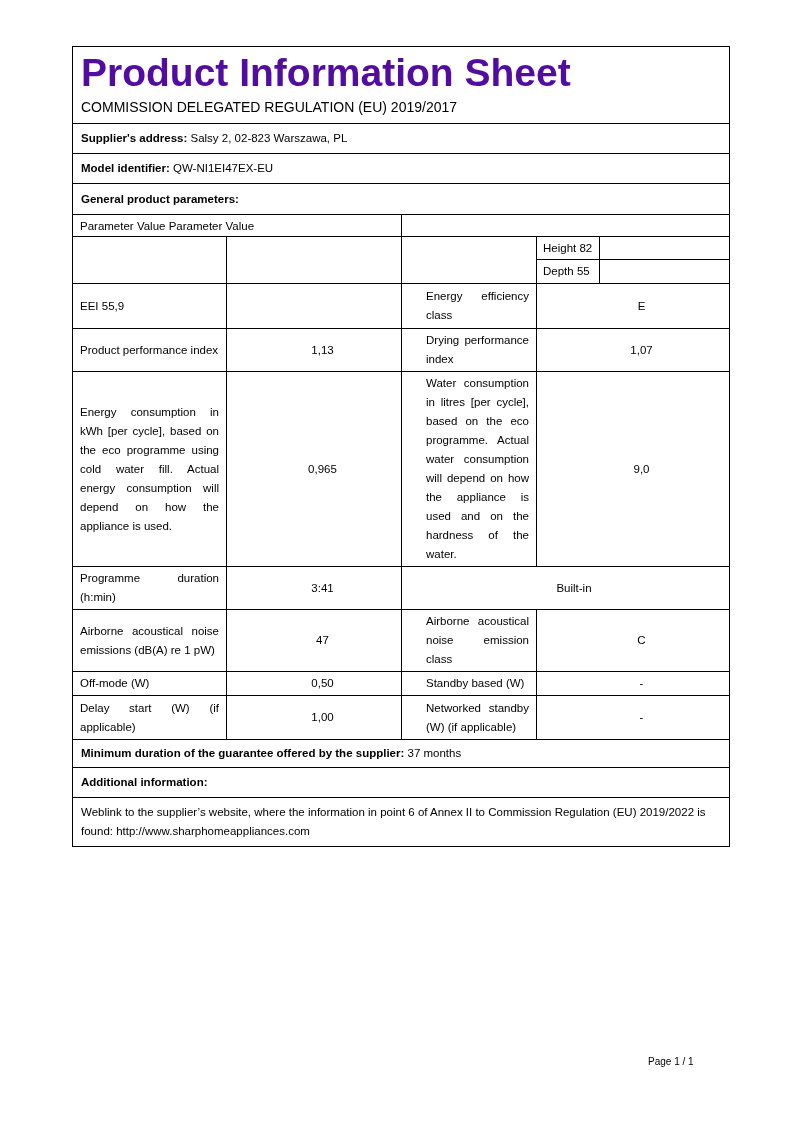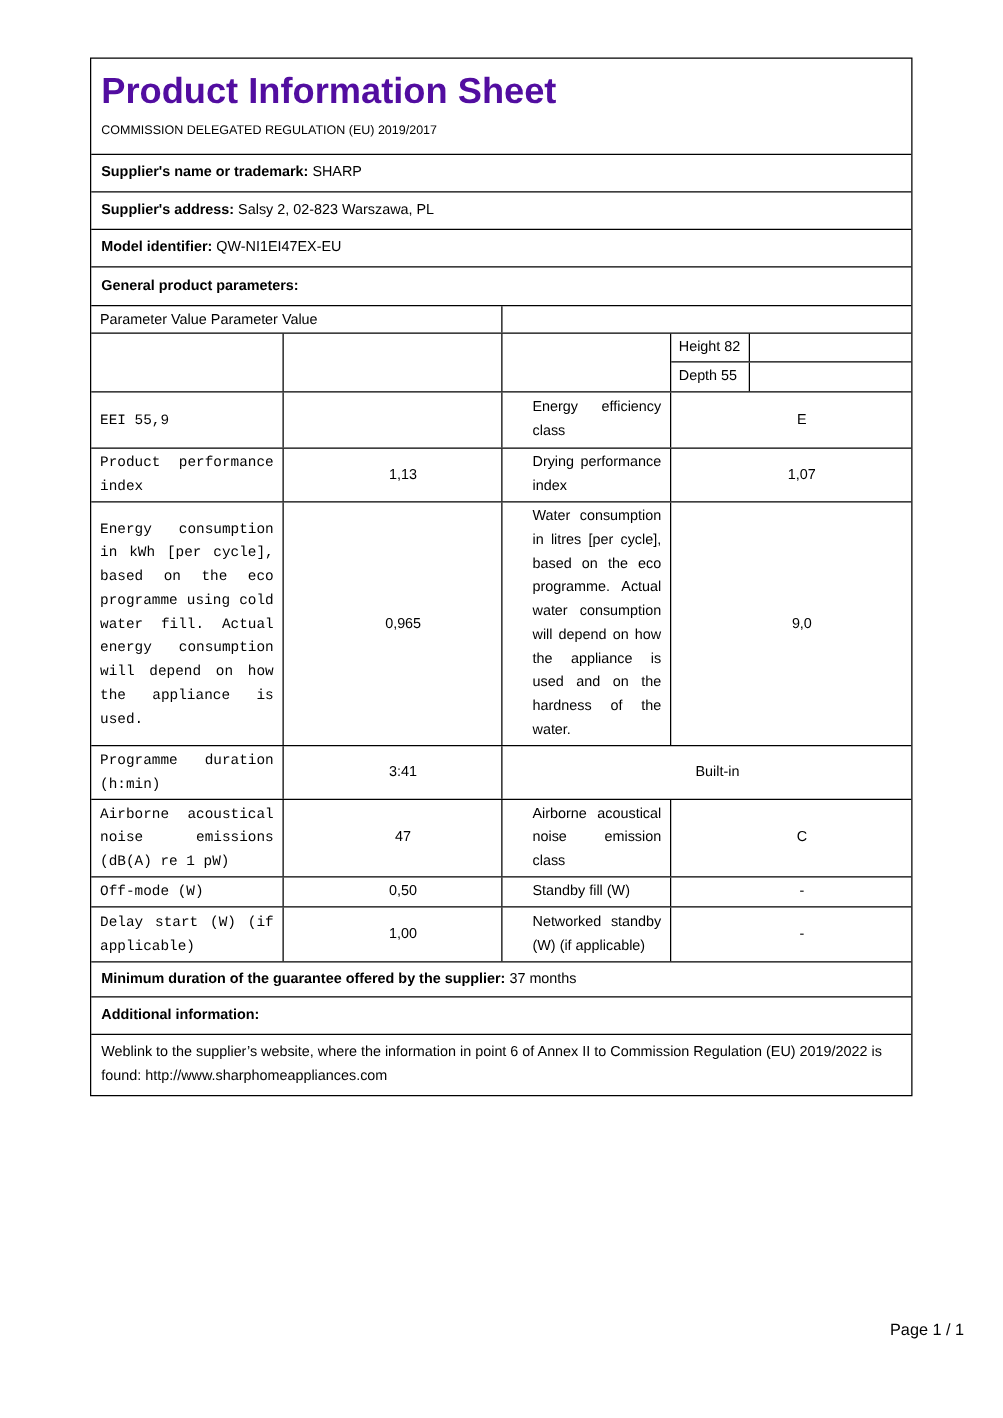--- a/index.html
+++ b/index.html
@@ -12,66 +12,62 @@
     overflow:hidden;
   }
   .sheet {
     position:absolute; left:72px; top:46px; width:658px;
     border:1px solid #000; background:#fff;
   }
   .row { border-top:1px solid #000; font-size:11.5px; }
   .row:first-child { border-top:none; }
 
   .title-block { padding:9px 8px 0 8px; height:76px; }
-  .doc-title { font-size:29px; font-weight:bold; color:#520da0; line-height:34px; }
-  .doc-subtitle { font-size:10px; margin-top:9px; }
+  .doc-title { font-size:39px; font-weight:bold; color:#520da0; line-height:34px; }
+  .doc-subtitle { font-size:14px; margin-top:9px; }
 
   .line-row { padding:0 8px; }
   .h30 { height:30px; line-height:29px; }
   .h31 { height:31px; line-height:30px; }
   .h28 { height:28px; line-height:27px; }
   .bold { font-weight:bold; }
 
   .grid { display:table; width:100%; table-layout:fixed; }
   .cell { display:table-cell; vertical-align:middle; padding:2px 7px; line-height:19px;margin-left:23px; }
   .cl { text-align:justify; }
   .cv { text-align:center; }
-  .w1 { width:153px;font-family:Liberation Mono, monospace; }
+  .w1 { width:153px; }
   .w2 { width:175px; }
   .w3 { width:135px; }
   .bl { border-left:1px solid #000;padding-left:24px; }
 
   .param-row { height:22px; }
   .param-row .cell { line-height:18px; padding:1px 7px; }
   .pleft { width:328px; }
 
   .dims-right { padding:0; vertical-align:top; }
   .dims-sub { height:23px; border-bottom:1px solid #000; display:flex; align-items:center; }
   .dims-sub.last { border-bottom:none; }
   .dims-box { width:63px; height:100%; border-right:1px solid #000; display:flex; align-items:center; padding-left:6px; }
   .dims-wide { white-space:nowrap; padding-left:6px; }
 
   .weblink-row { padding:5px 8px; line-height:19px; min-height:45px; }
 
-  .footer { position:absolute; left:712px; top:1056px; font-size:13px; }
+  .footer { position:absolute; left:648px; top:1056px; font-size:10px; }
 </style>
 </head>
 <body>
 
 <div class="sheet">
 
   <div class="row title-block">
     <div class="doc-title">Product Information Sheet</div>
     <div class="doc-subtitle">COMMISSION DELEGATED REGULATION (EU) 2019/2017</div>
   </div>
 
-  <div class="row line-row h30">
-    <span class="bold">Supplier's name or trademark:</span>
-    <span>SHARP</span>
-  </div>
 
   <div class="row line-row h30">
     <span class="bold">Supplier's address:</span>
     <span>Salsy 2, 02-823 Warszawa, PL</span>
   </div>
 
   <div class="row line-row h30">
     <span class="bold">Model identifier:</span>
     <span>QW-NI1EI47EX-EU</span>
   </div>
@@ -129,21 +125,21 @@
   <div class="row grid" style="height:62px">
     <div class="cell w1 cl">Airborne acoustical noise emissions (dB(A) re 1 pW)</div>
     <div class="cell w2 bl cv">47</div>
     <div class="cell w3 bl cl">Airborne acoustical noise emission class</div>
     <div class="cell bl cv">C</div>
   </div>
 
   <div class="row grid" style="height:23px">
     <div class="cell w1 cl">Off-mode (W)</div>
     <div class="cell w2 bl cv">0,50</div>
-    <div class="cell w3 bl cl">Standby fill (W)</div>
+    <div class="cell w3 bl cl">Standby based (W)</div>
     <div class="cell bl cv">-</div>
   </div>
 
   <div class="row grid" style="height:44px">
     <div class="cell w1 cl">Delay start (W) (if applicable)</div>
     <div class="cell w2 bl cv">1,00</div>
     <div class="cell w3 bl cl">Networked standby (W) (if applicable)</div>
     <div class="cell bl cv">-</div>
   </div>
 

